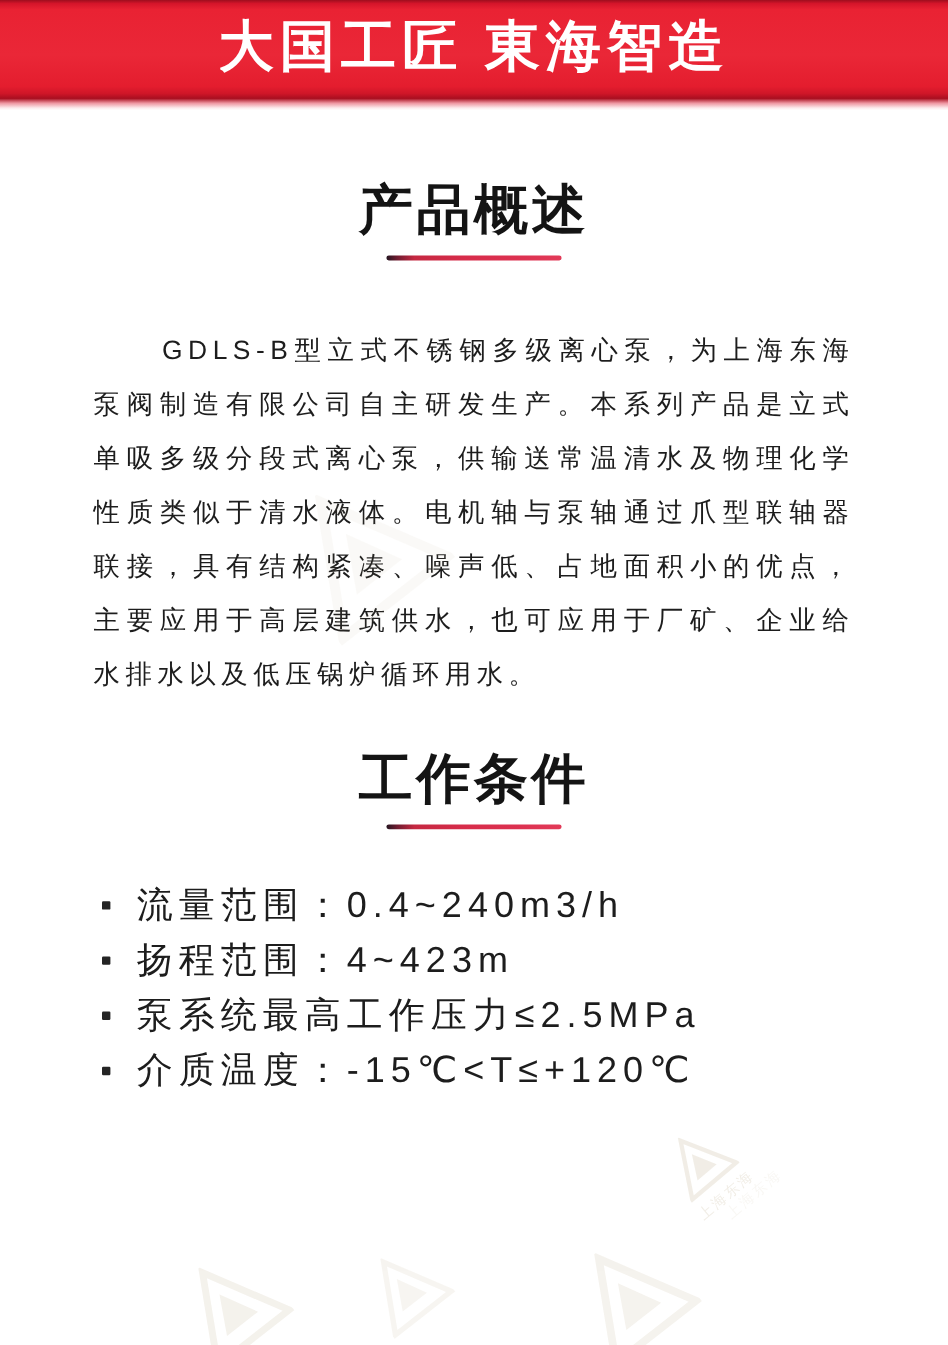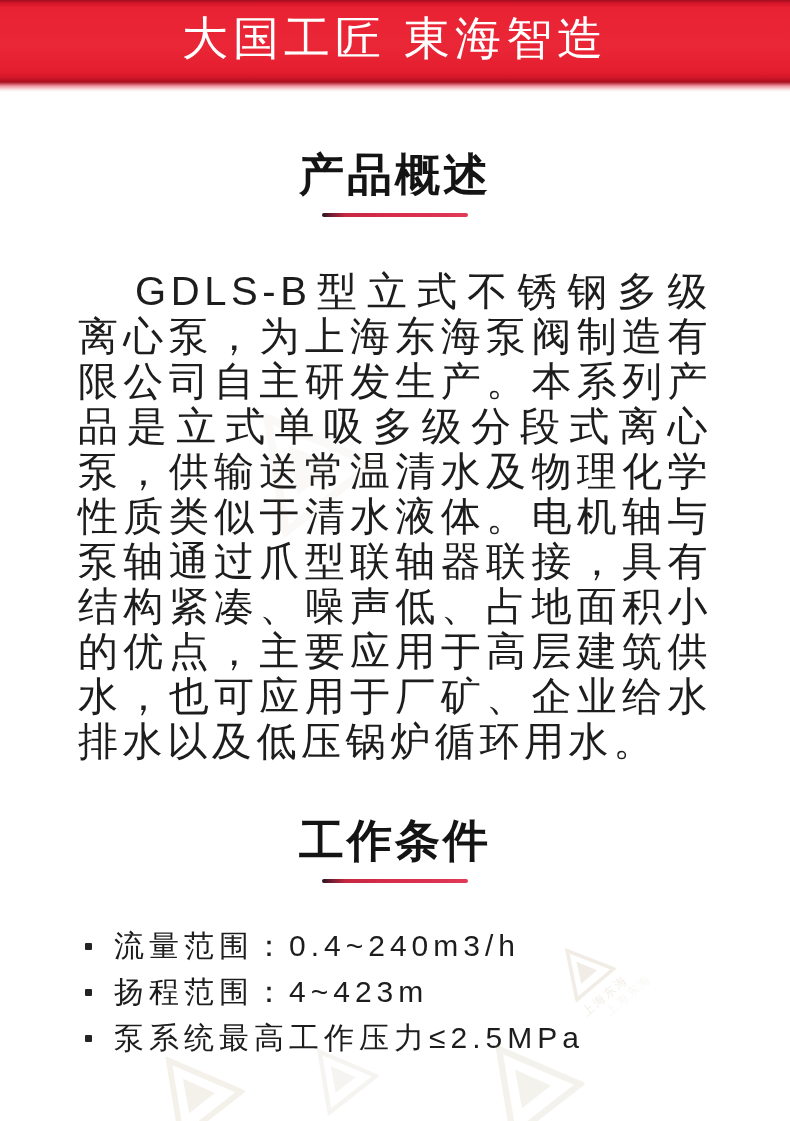--- a/index.html
+++ b/index.html
@@ -25,21 +25,21 @@
       #ea2737 46px, #e41d2e 72px, #cf1628 78px,
       #a90f20 82px, #ee96a1 86px, #fcebed 90px, #ffffff 92px);
     display: flex;
     align-items: center;
     justify-content: center;
   }
   .banner-title {
     margin: 0;
     padding-bottom: 14px;
     font-size: 46px;
-    font-weight: normal;
+    font-weight: bold;
     letter-spacing: 5px;
     color: #ffffff;
     white-space: nowrap;
   }
 
   
   .section-title {
     margin: 0;
     text-align: center;
     font-size: 45px;
@@ -56,22 +56,22 @@
     margin: 15px auto 0;
     border-radius: 2px;
     background: linear-gradient(90deg,
       #241621 0%, #6e1c30 6%, #c52841 16%,
       #d72c4a 45%, #dc3150 75%, #e23a58 100%);
   }
 
   
   .paragraph {
     width: 634px;
-    margin: 52px auto 12px;
-    font-size: 40px;
+    margin: 52px auto 0;
+    font-size: 22px;
     line-height: 45px;
     letter-spacing: 4.6px;
     text-align: justify;
     text-justify: inter-character;
     text-indent: 57px;
     color: #1d1d1d;
   }
 
   
   .spec-list {
@@ -175,16 +175,20 @@
         <span>流量范围：0.4~240m3/h</span>
       </li>
       <li class="spec-item">
         <span class="dot"></span>
         <span>扬程范围：4~423m</span>
       </li>
       <li class="spec-item">
         <span class="dot"></span>
         <span>泵系统最高工作压力≤2.5MPa</span>
       </li>
+      <li class="spec-item">
+        <span class="dot"></span>
+        <span>介质温度：-15℃&lt;T≤+120℃</span>
+      </li>
     </ul>
   </section>
 
 </div>
 
 </body></html>

